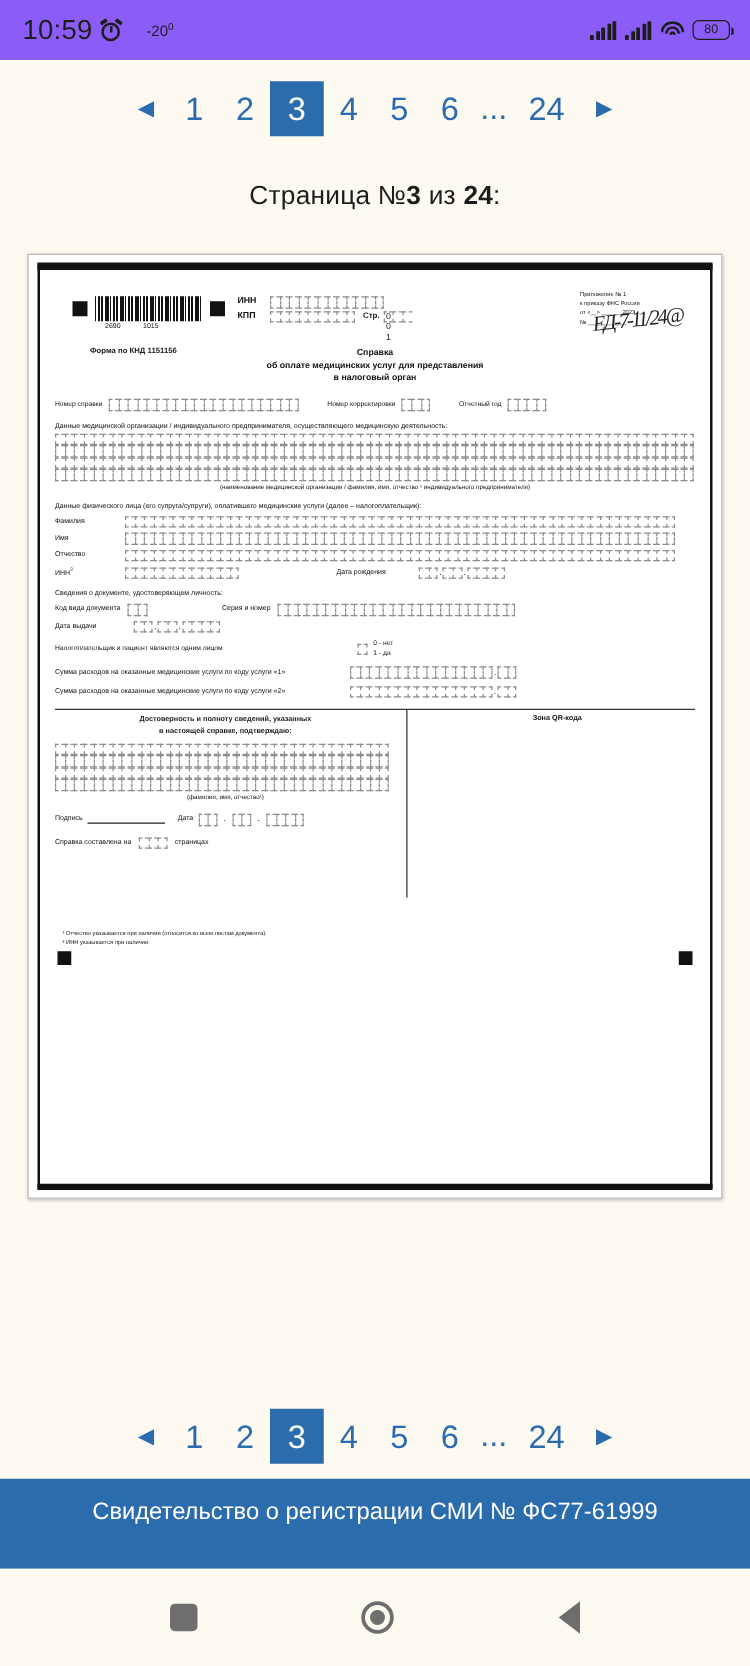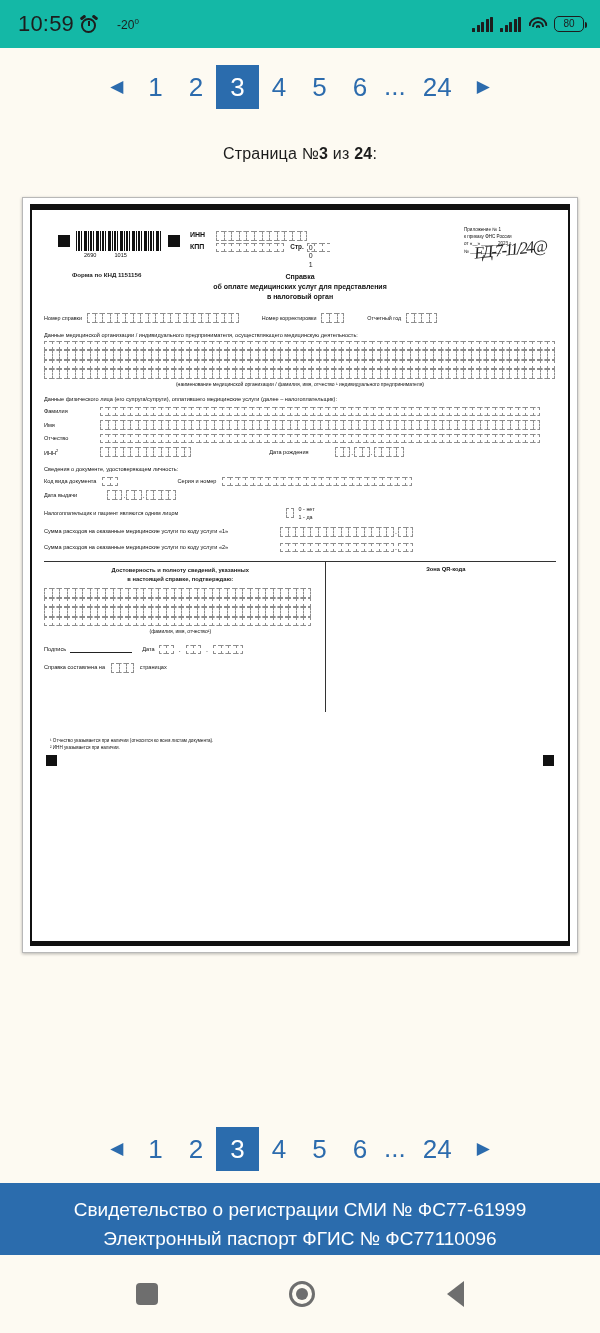--- a/index.html
+++ b/index.html
@@ -8,21 +8,21 @@
     background: #fdfaf2;
     font-family: "Liberation Sans", sans-serif;
     overflow: hidden;
   }
   .phone { position: relative; width: 600px; height: 1333px; background: #fdfaf2; }
 
   
   .statusbar {
     height: 48px; display: flex; align-items: center;
     justify-content: space-between; padding: 0 16px 0 18px;
-    background: #14b8a6;
+    background: #8b5cf6;
   }
   .sb-left { display: flex; align-items: flex-end; gap: 6px; }
   .sb-time { font-size: 22px; color: #1d1d1d; letter-spacing: .2px; line-height: 1; }
   .alarm-ic { width: 18px; height: 18px; position: relative; margin-bottom: 1px; }
   .alarm-ic .ring {
     position: absolute; left: 1px; top: 2px; width: 15px; height: 15px;
     border: 2px solid #1d1d1d; border-radius: 50%;
   }
   .alarm-ic .ear {
     position: absolute; width: 6px; height: 3px; background: #1d1d1d; top: 0;
@@ -70,21 +70,21 @@
   .pager .pg {
     color: #2c6bad; font-size: 26px; line-height: 1;
     padding: 9px 13px; text-decoration: none; cursor: pointer;
   }
   .pager .pg.active { background: #2b6cad; color: #ffffff; padding: 9px 14px; }
   .pager .arrow { color: #2c6bad; font-size: 17px; padding: 9px 12px; }
   .pager .dots { color: #2c6bad; font-size: 26px; padding: 9px 4px; }
 
   
   .page-caption {
-    text-align: center; font-size: 16px; color: #1d1d1d;
+    text-align: center; font-size: 21px; color: #1d1d1d;
     padding: 24px 0 20px; letter-spacing: .2px;
   }
   .page-caption b { font-weight: bold; }
 
   
   .doc-wrap { padding: 14px 22px 0; }
   .doc {
     position: relative; background: #ffffff; width: 100%;
     border: 1px solid #b8b8b8;
     box-shadow: 0 1px 3px rgba(0,0,0,.28);
@@ -1229,21 +1229,20 @@
     <span class="pg">4</span>
     <span class="pg">5</span>
     <span class="pg">6</span>
     <span class="dots">...</span>
     <span class="pg">24</span>
     <span class="arrow">▶</span>
   </div>
 
   <div class="site-footer">
     <div>Свидетельство о регистрации СМИ № ФС77-61999</div>
-    <div>Электронный паспорт ФГИС № ФС77110096</div>
   </div>
 
   <div class="navbar">
     <span class="nav-recents"></span>
     <span class="nav-home">
         <i></i>
       </span>
     <span class="nav-back"></span>
   </div>
 

